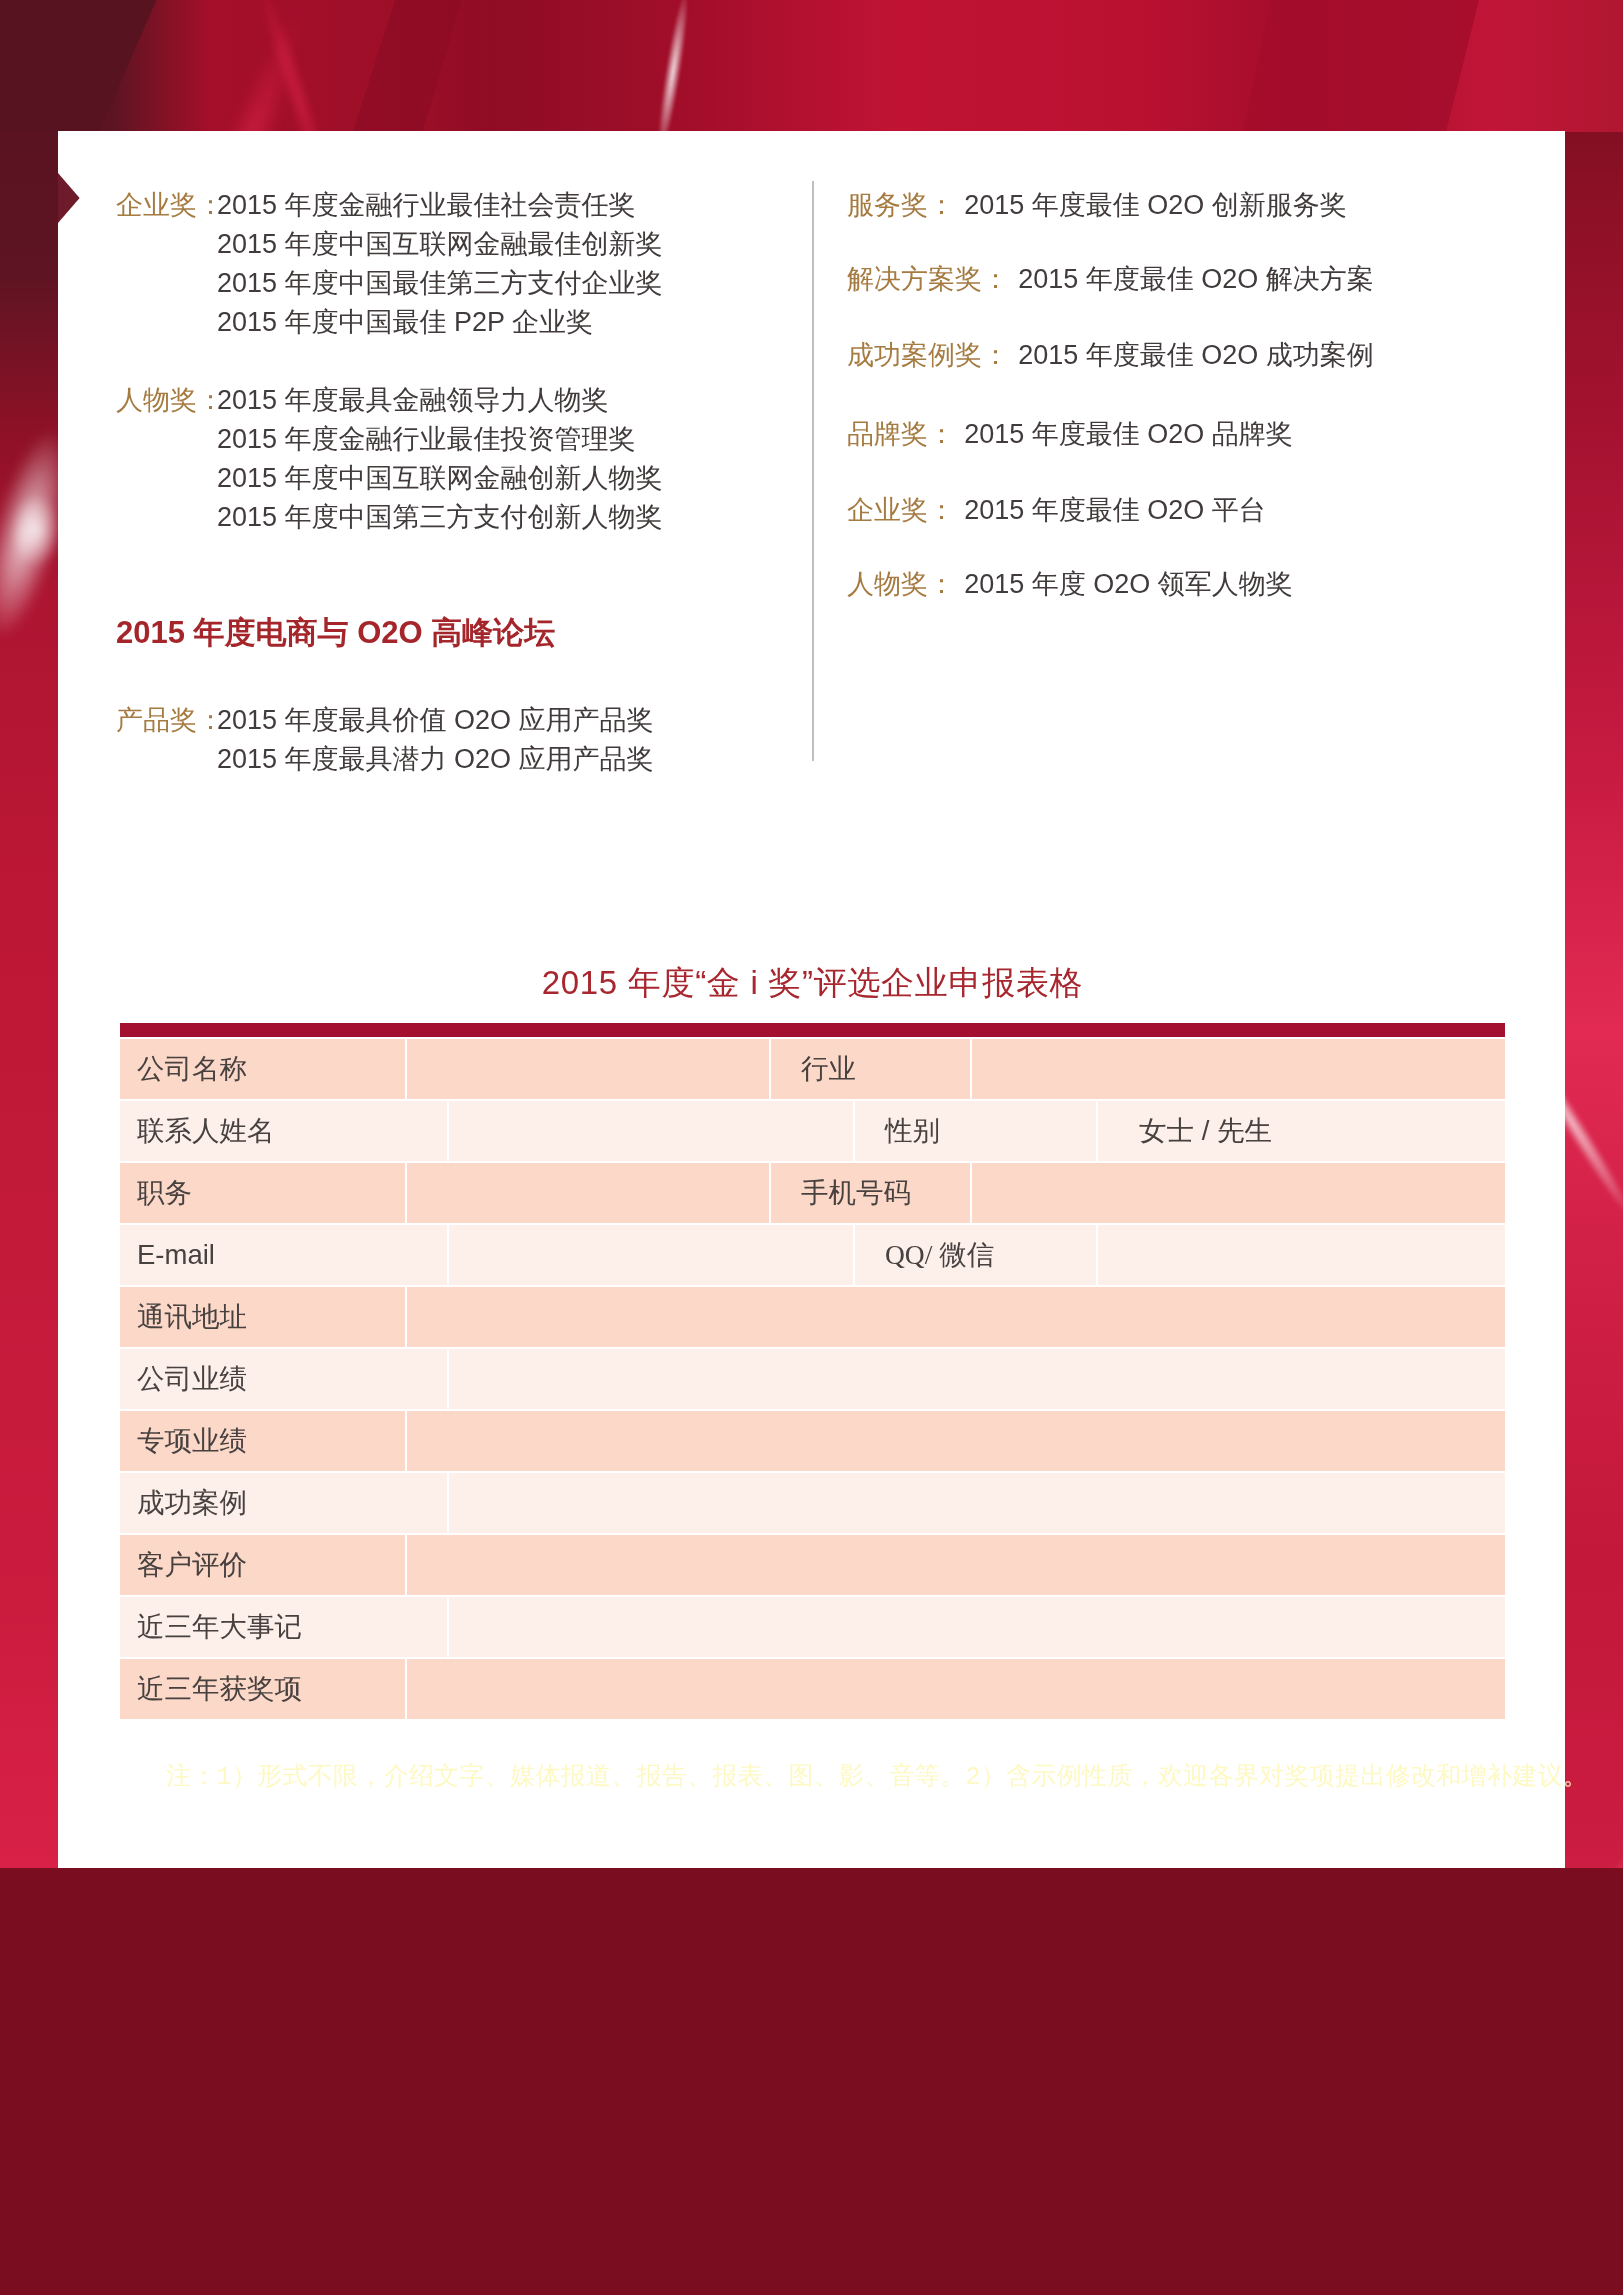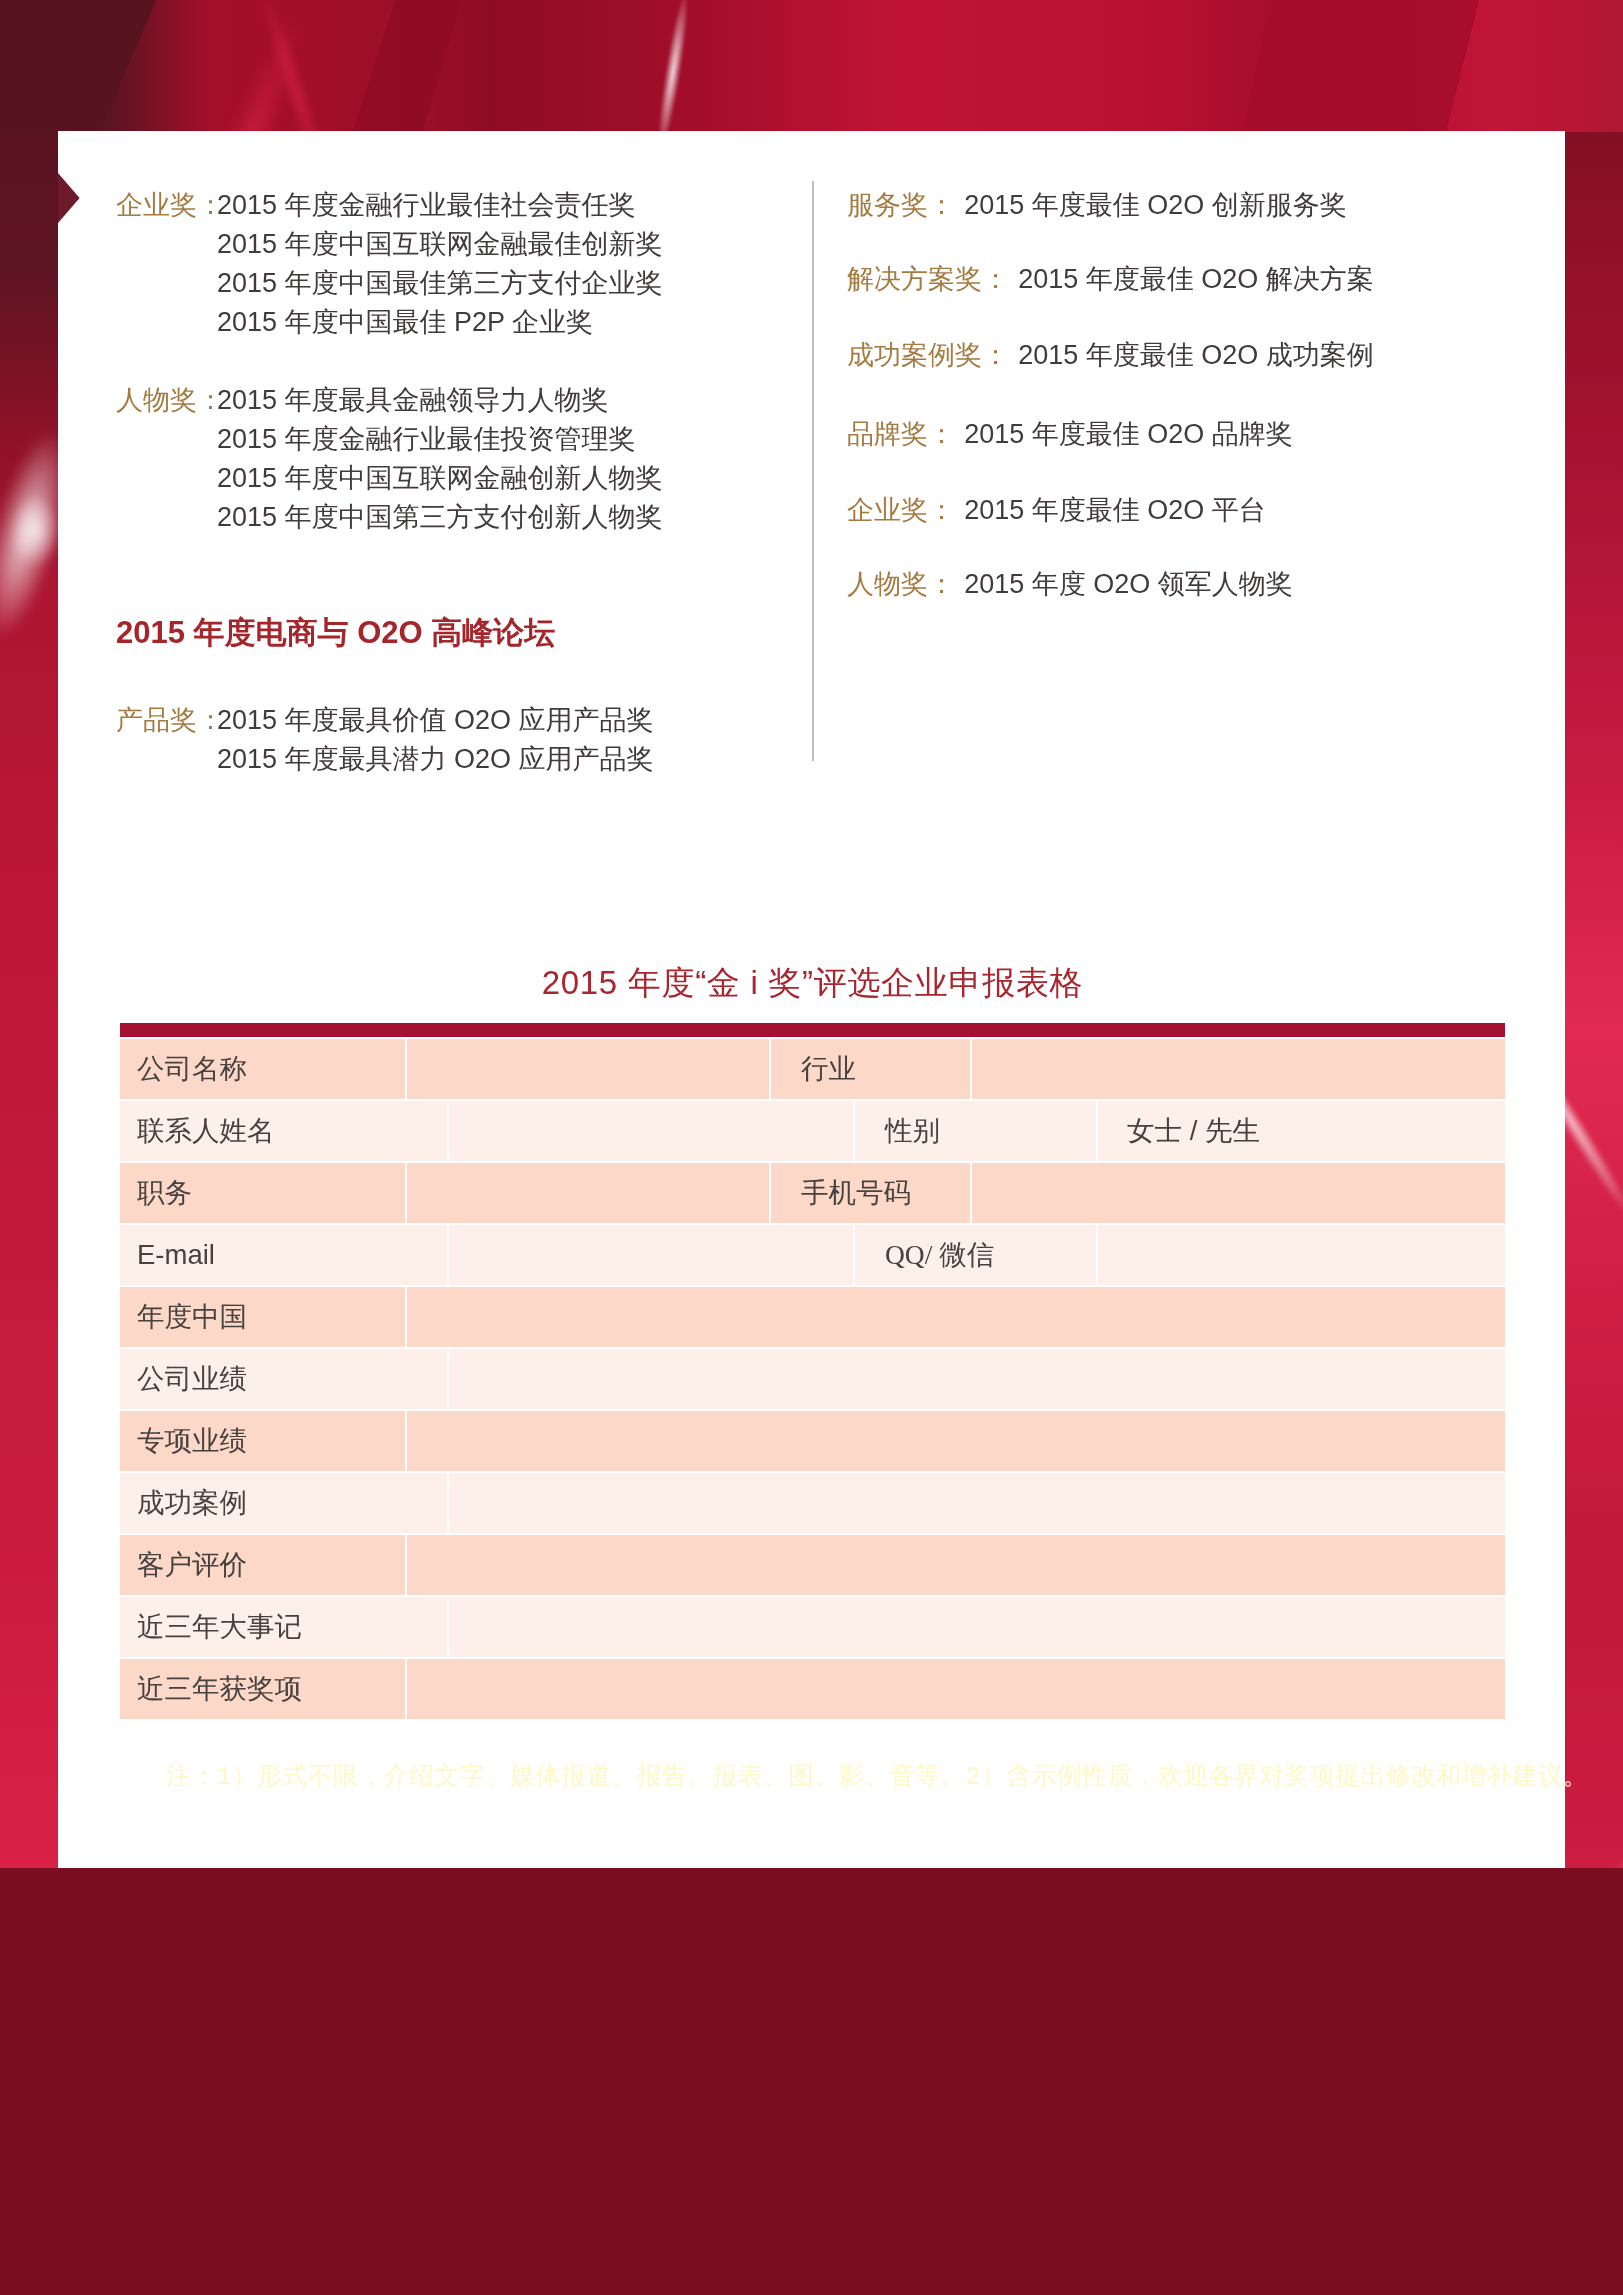--- a/index.html
+++ b/index.html
@@ -54,21 +54,21 @@
   .t-bar{height:14.4px;background:#a41130;}
   .t-row{display:flex;height:62px;box-sizing:border-box;border-top:2.6px solid #ffffff;}
   .t-row.odd{background:#fcd8c8;}
   .t-row.even{background:#fdefe9;gap:42px;}
   .cell{box-sizing:border-box;display:flex;align-items:center;height:100%;
         font-size:27.5px;color:#474140;}
   .cell + .cell{border-left:2.6px solid #ffffff;}
   .c1{width:285px;flex:0 0 285px;padding-left:17px;}
   .c2{width:364px;flex:0 0 364px;}
   .c3{width:201px;flex:0 0 201px;padding-left:30px;font-family:Liberation Serif, serif;}
-  .c4{flex:1;padding-left:29px;}
+  .c4{flex:1;padding-left:41px;}
   .rest{flex:1;}
   .form-note{left:166px;top:1759px;width:1348px;font-size:25px;letter-spacing:0.3px;
     color:#fef9c3;font-family:Liberation Mono, monospace;white-space:nowrap;text-align:right;}
 
   
   .glow{left:730px;top:2125px;width:164px;height:170px;
     background:radial-gradient(closest-side,rgba(255,255,255,.95),rgba(255,255,255,.55) 45%,rgba(255,255,255,0) 72%);}
   .trophy{left:789px;top:2117px;width:46px;height:128px;}
 </style>
 </head>
@@ -209,21 +209,21 @@
       <div class="cell c3">
           <span>QQ/ 微信</span>
         </div>
       <div class="cell c4">
           <span></span>
         </div>
     </div>
 
     <div class="t-row odd">
       <div class="cell c1">
-          <span>年度中国</span>
+          <span>通讯地址</span>
         </div>
       <div class="cell rest"></div>
     </div>
     <div class="t-row even">
       <div class="cell c1">
           <span>公司业绩</span>
         </div>
       <div class="cell rest"></div>
     </div>
     <div class="t-row odd">

